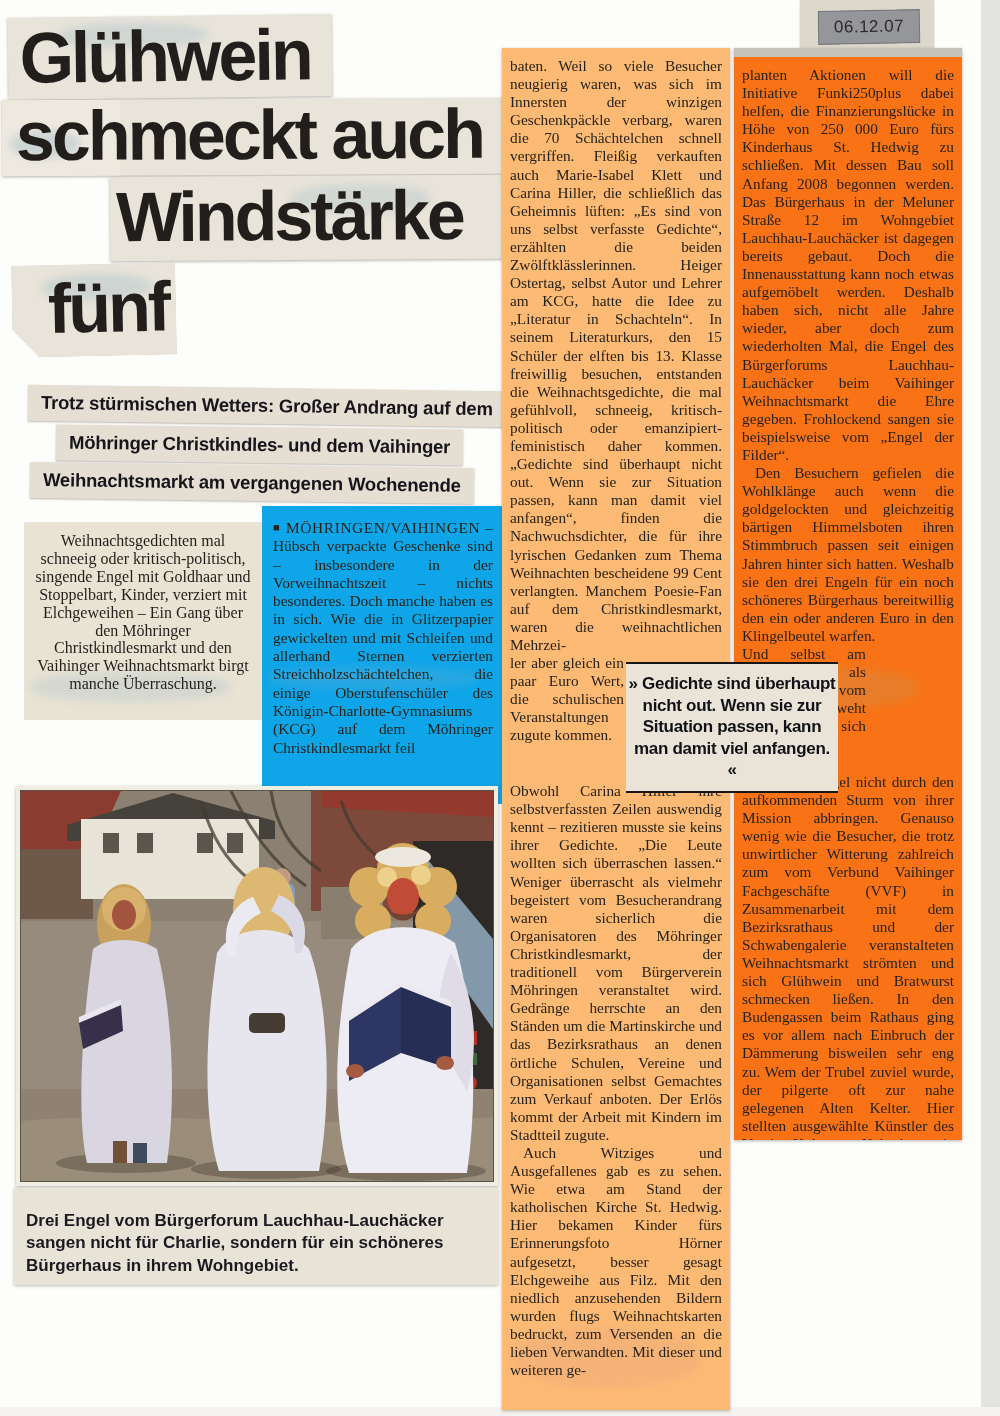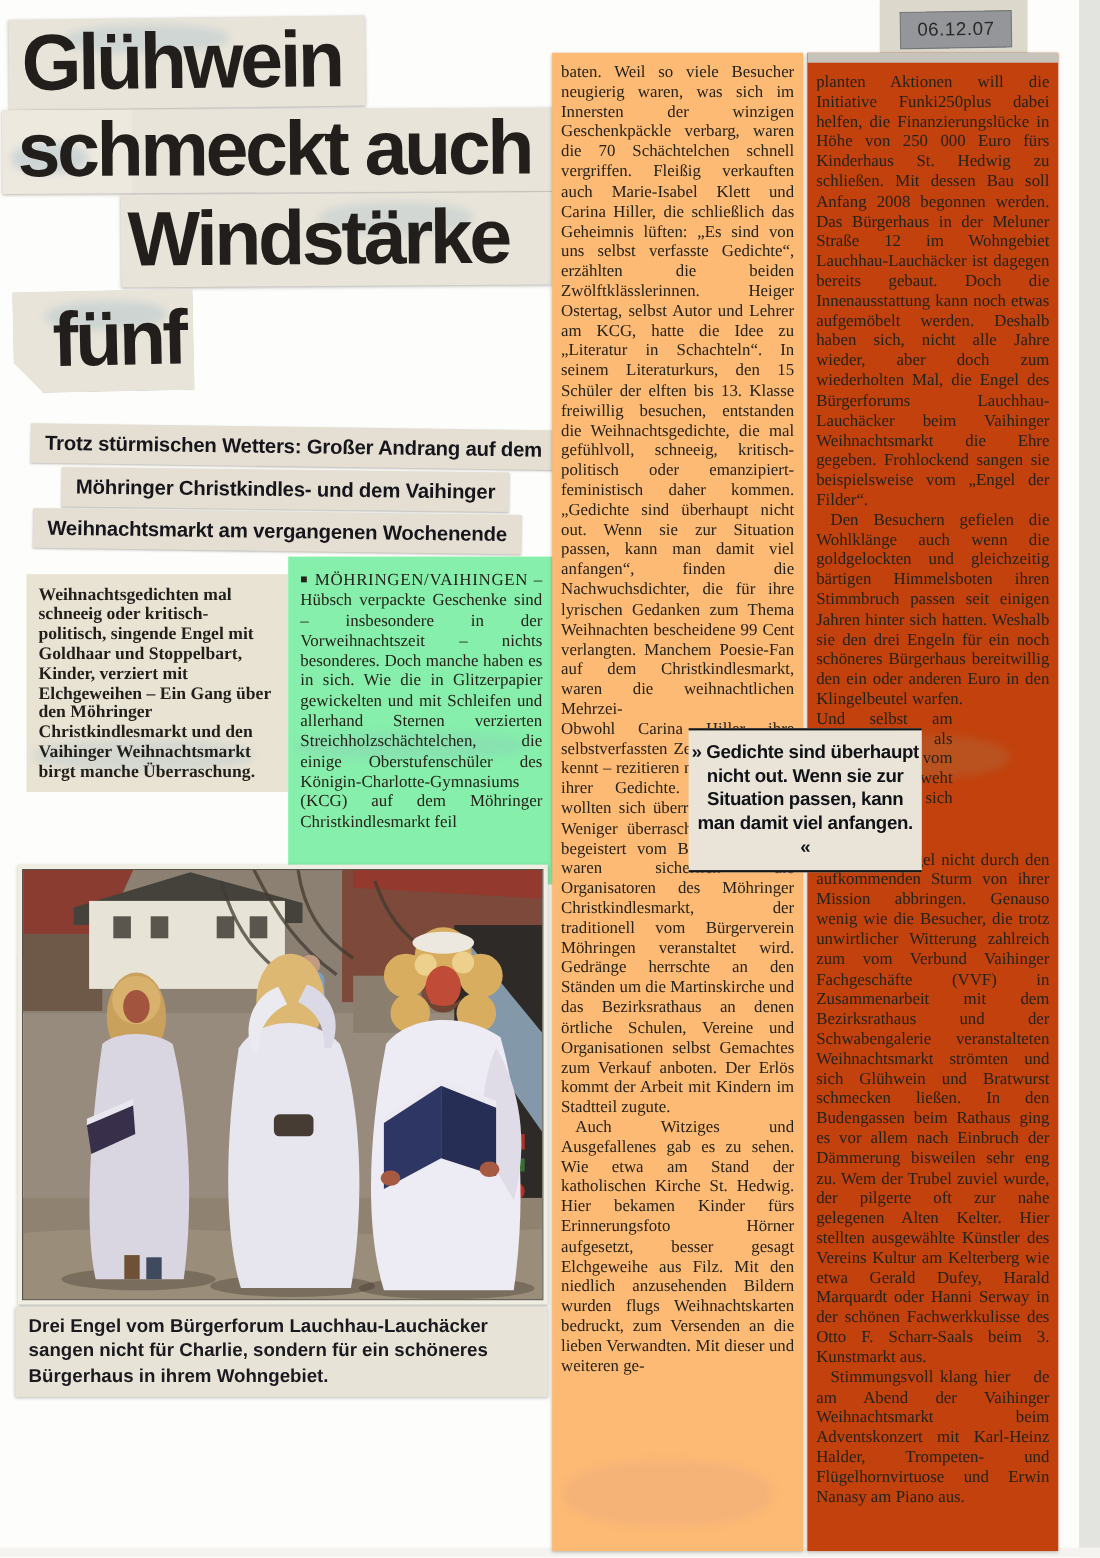--- a/index.html
+++ b/index.html
@@ -35,41 +35,41 @@
   
   .sub{font-family:"Liberation Sans",sans-serif;font-weight:700;font-size:18.5px;letter-spacing:-.2px;
        color:#17151c;background:#e4dfd2;padding:7px 13px;white-space:nowrap;
        box-shadow:0 1px 2px rgba(95,88,75,.4);}
   #sub1{left:28px;top:388px;transform:rotate(.8deg);}
   #sub2{left:56px;top:427px;transform:rotate(.7deg);}
   #sub3{left:30px;top:465px;transform:rotate(.8deg);}
 
   
   #lead{left:24px;top:522px;width:238px;height:198px;background:#e9e3d4;padding:10px 11px;box-sizing:border-box;
-        font-weight:700;font-size:16px;line-height:17.9px;color:#221f1b;}
-  #introcol{left:262px;top:506px;width:242px;height:298px;background:#86efac;padding:12px 11px;box-sizing:border-box;
+        font-weight:400;font-size:16px;line-height:17.9px;color:#221f1b;text-align:center;}
+  #introcol{left:262px;top:506px;width:242px;height:298px;background:#0ea5e9;padding:12px 11px;box-sizing:border-box;
         font-size:15.4px;line-height:18.3px;text-align:justify;hyphens:auto;}
   .dateline{letter-spacing:.6px;}
   .sqmark{font-size:11px;vertical-align:2px;}
 
   
   #photo{left:16px;top:786px;width:482px;height:400px;background:#f0ede3;padding:5px;box-sizing:border-box;
          box-shadow:0 1px 3px rgba(95,88,75,.45);}
   #photo svg{display:block;outline:1px solid #595449;}
 
   
-  #caption{left:14px;top:1188px;width:484px;background:#e7e3d6;padding:7px 12px 8px;box-sizing:border-box;
+  #caption{left:14px;top:1188px;width:484px;background:#e7e3d6;padding:22px 12px 8px;box-sizing:border-box;
            font-family:"Liberation Sans",sans-serif;font-weight:700;font-size:17px;line-height:1.32;color:#1b1920;
            box-shadow:0 1px 3px rgba(95,88,75,.4);}
   #caption .credit{text-align:right;margin-top:2px;}
 
   
   .newscol{font-size:15.3px;line-height:18.1px;text-align:justify;hyphens:auto;}
   #colmid{left:502px;top:48px;width:228px;height:1362px;background:#fdba74;}
-  #colright{left:734px;top:48px;width:228px;height:1362px;background:#c2410c;}
+  #colright{left:734px;top:48px;width:228px;height:1092px;background:#f97316;}
   .colinner{padding:9px 8px;}
   .newscol p{margin:0;}
   .newscol p.indent{text-indent:13px;}
   .narrowrow{display:flex;min-height:128px;}
   .narrowL{width:114px;}
   .narrowR{width:124px;margin-left:auto;}
   .topband{height:9px;background:#c6c3ba;}
   .author{float:right;padding-left:8px;}
 
   
@@ -203,20 +203,23 @@
   </div>
 
   <div class="abs" id="caption">
     <span>Drei Engel vom Bürgerforum Lauchhau-Lauchäcker sangen nicht für Charlie, sondern für ein schöneres Bürgerhaus in ihrem Wohngebiet.</span>
   </div>
 
   <div class="strip newscol" id="colmid">
     <div class="bleed" style="left:10px;top:1280px;width:190px;height:60px;background:rgba(205,140,140,.16);"></div>
     <div class="colinner" style="position:relative;">
       <p>baten. Weil so viele Besucher neugierig waren, was sich im Innersten der winzigen Geschenkpäckle verbarg, waren die 70 Schächtelchen schnell vergriffen. Fleißig verkauften auch Marie-Isabel Klett und Carina Hiller, die schließlich das Geheimnis lüften: „Es sind von uns selbst verfasste Gedichte“, erzählten die beiden Zwölftklässlerinnen. Heiger Ostertag, selbst Autor und Lehrer am KCG, hatte die Idee zu „Literatur in Schachteln“. In seinem Literaturkurs, den 15 Schüler der elften bis 13. Klasse freiwillig besuchen, entstanden die Weihnachtsgedichte, die mal gefühlvoll, schneeig, kritisch-politisch oder emanzipiert-feministisch daher kommen. „Gedichte sind überhaupt nicht out. Wenn sie zur Situation passen, kann man damit viel anfangen“, finden die Nachwuchsdichter, die für ihre lyrischen Gedanken zum Thema Weihnachten bescheidene 99 Cent verlangten. Manchem Poesie-Fan auf dem Christkindlesmarkt, waren die weihnachtlichen Mehrzei-</p>
+      <div class="narrowrow">
+        <p class="narrowL">ler aber gleich ein paar Euro Wert, die schulischen Veranstaltungen zugute kommen.</p>
+      </div>
       <p>Obwohl Carina Hiller ihre selbstverfassten Zeilen auswendig kennt – rezitieren musste sie keins ihrer Gedichte. „Die Leute wollten sich überraschen lassen.“ Weniger überrascht als vielmehr begeistert vom Besucherandrang waren sicherlich die Organisatoren des Möhringer Christkindlesmarkt, der traditionell vom Bürgerverein Möhringen veranstaltet wird. Gedränge herrschte an den Ständen um die Martinskirche und das Bezirksrathaus an denen örtliche Schulen, Vereine und Organisationen selbst Gemachtes zum Verkauf anboten. Der Erlös kommt der Arbeit mit Kindern im Stadtteil zugute.</p>
       <p class="indent">Auch Witziges und Ausgefallenes gab es zu sehen. Wie etwa am Stand der katholischen Kirche St. Hedwig. Hier bekamen Kinder fürs Erinnerungsfoto Hörner aufgesetzt, besser gesagt Elchgeweihe aus Filz. Mit den niedlich anzusehenden Bildern wurden flugs Weihnachtskarten bedruckt, zum Versenden an die lieben Verwandten. Mit dieser und weiteren ge-</p>
     </div>
   </div>
 
   <div class="strip newscol" id="colright">
     <div class="topband"></div>
     <div class="bleed" style="left:14px;top:620px;width:170px;height:40px;background:rgba(140,180,150,.15);"></div>
     <div class="colinner" style="position:relative;">
       <p>planten Aktionen will die Initiative Funki250plus dabei helfen, die Finanzierungslücke in Höhe von 250 000 Euro fürs Kinderhaus St. Hedwig zu schließen. Mit dessen Bau soll Anfang 2008 begonnen werden. Das Bürgerhaus in der Meluner Straße 12 im Wohngebiet Lauchhau-Lauchäcker ist dagegen bereits gebaut. Doch die Innenausstattung kann noch etwas aufgemöbelt werden. Deshalb haben sich, nicht alle Jahre wieder, aber doch zum wiederholten Mal, die Engel des Bürgerforums Lauchhau-Lauchäcker beim Vaihinger Weihnachtsmarkt die Ehre gegeben. Frohlockend sangen sie beispielsweise vom „Engel der Filder“.</p>

